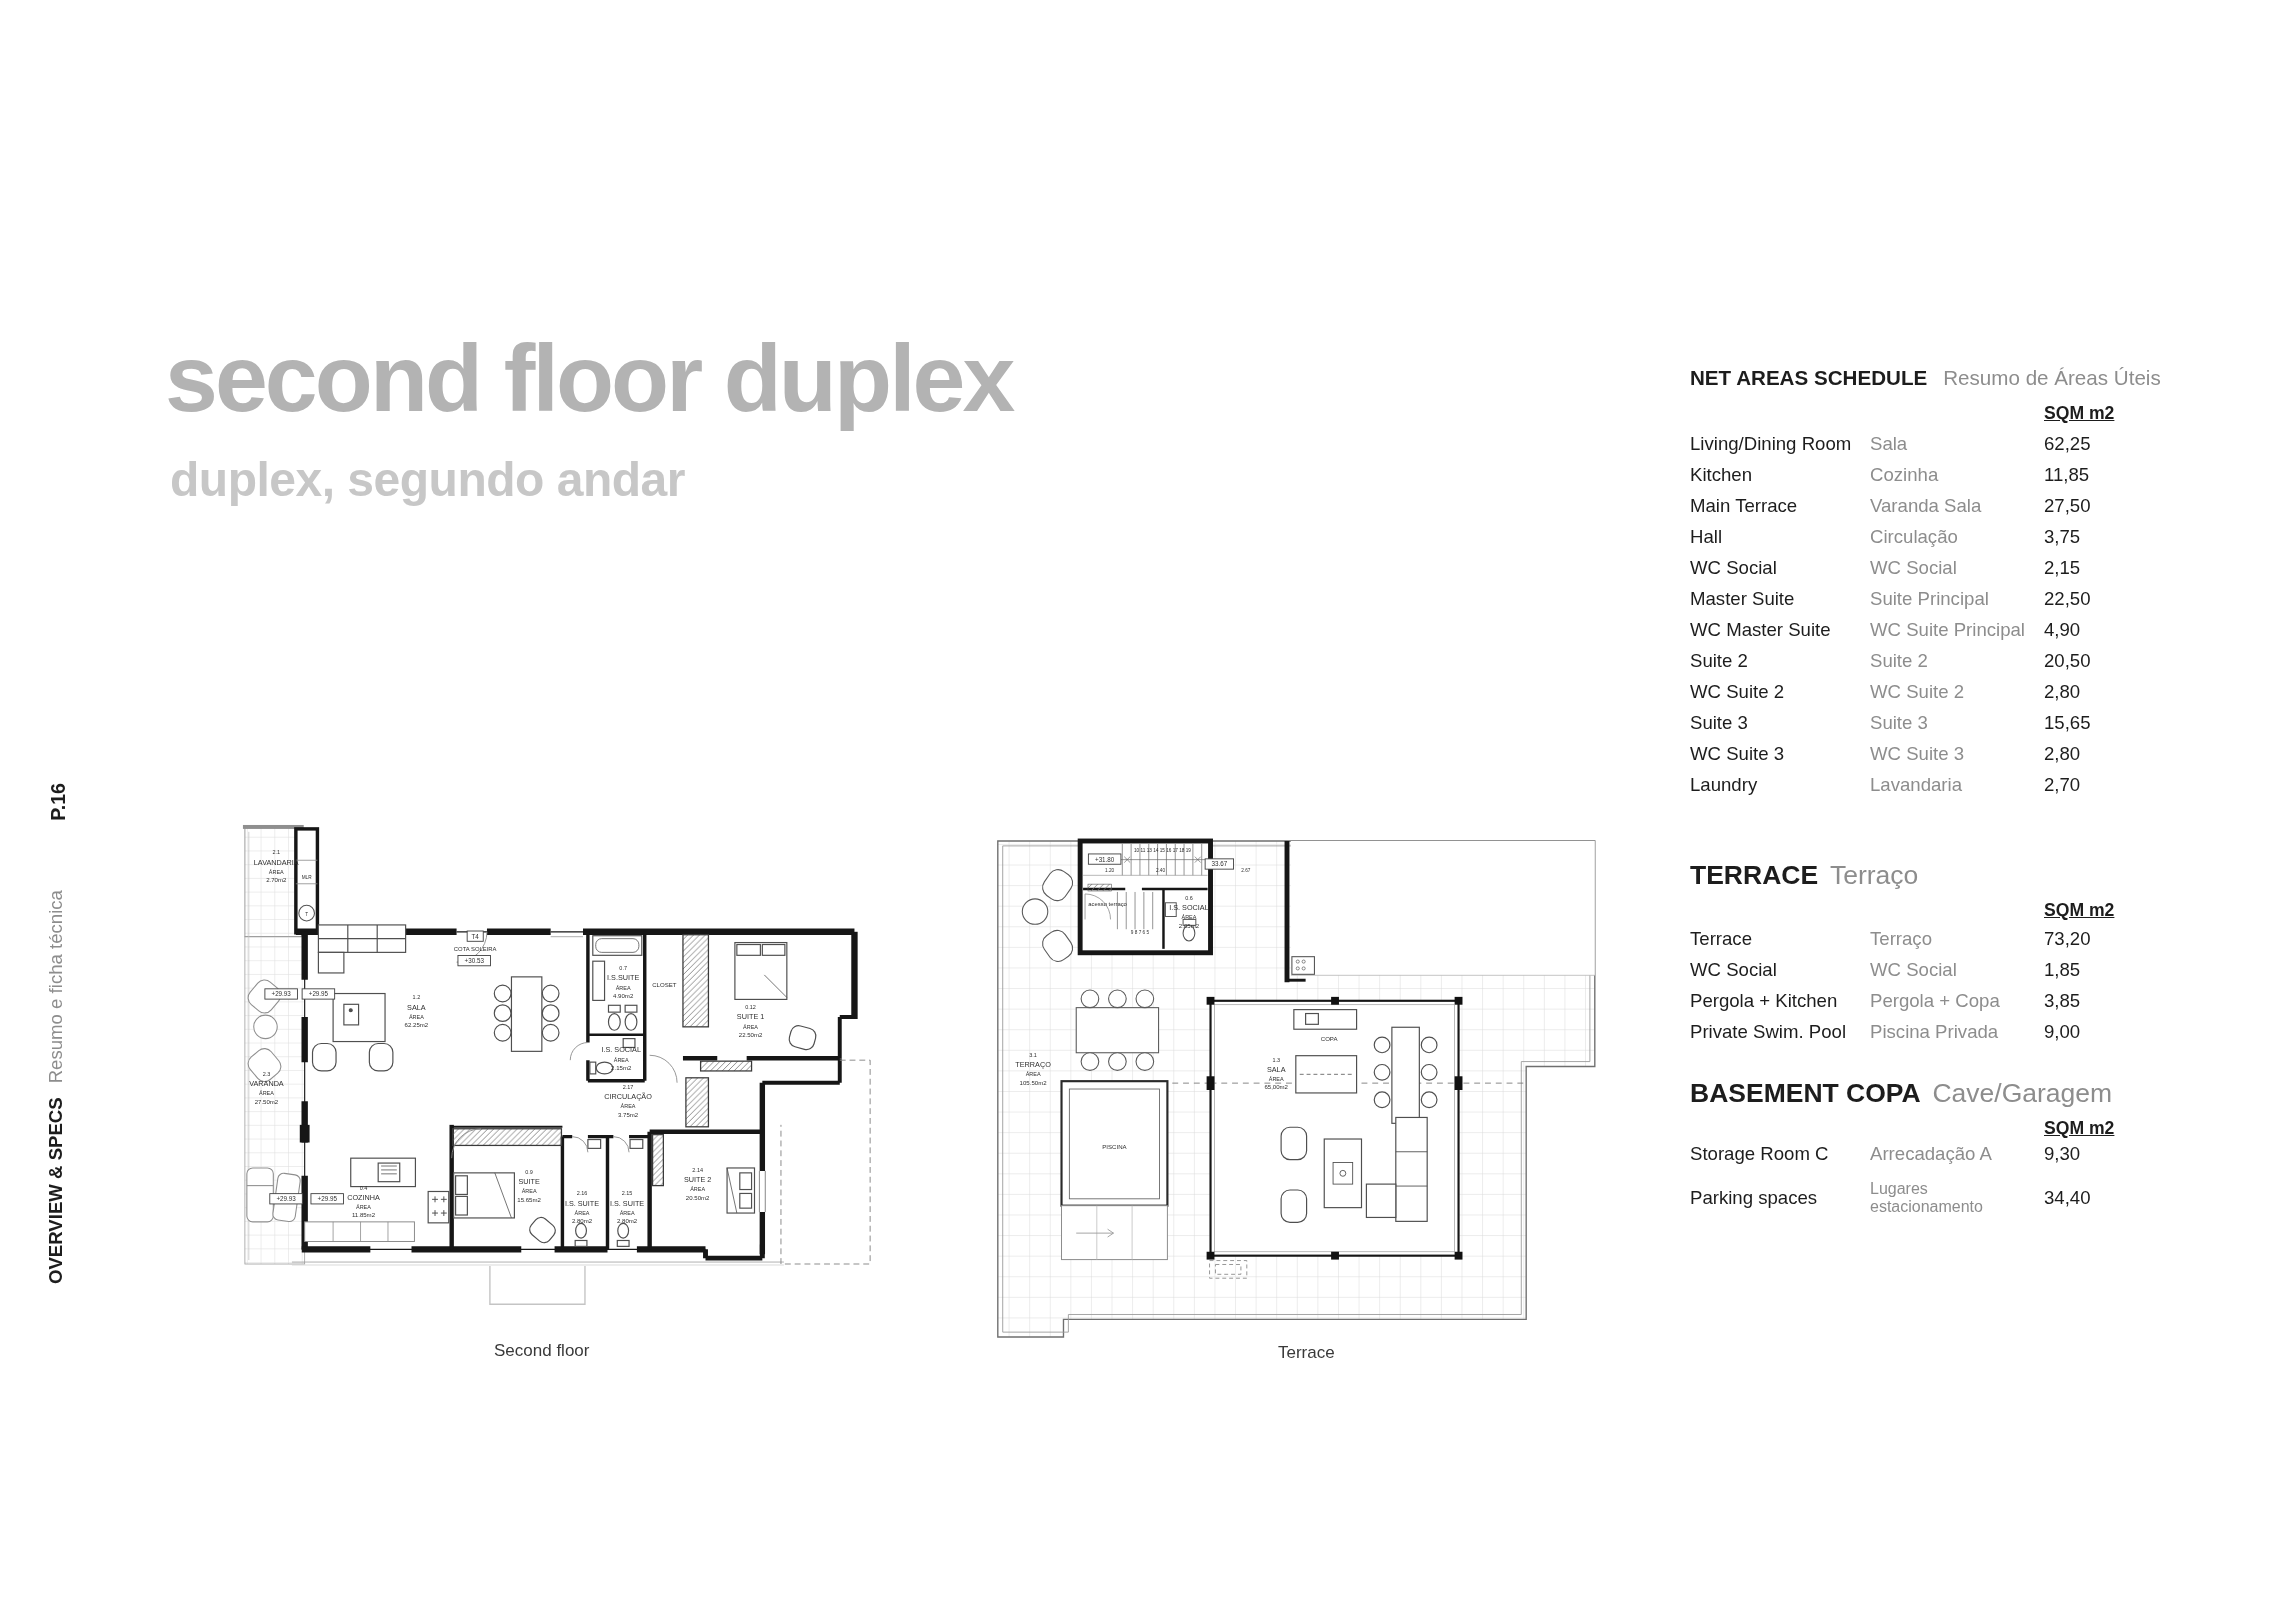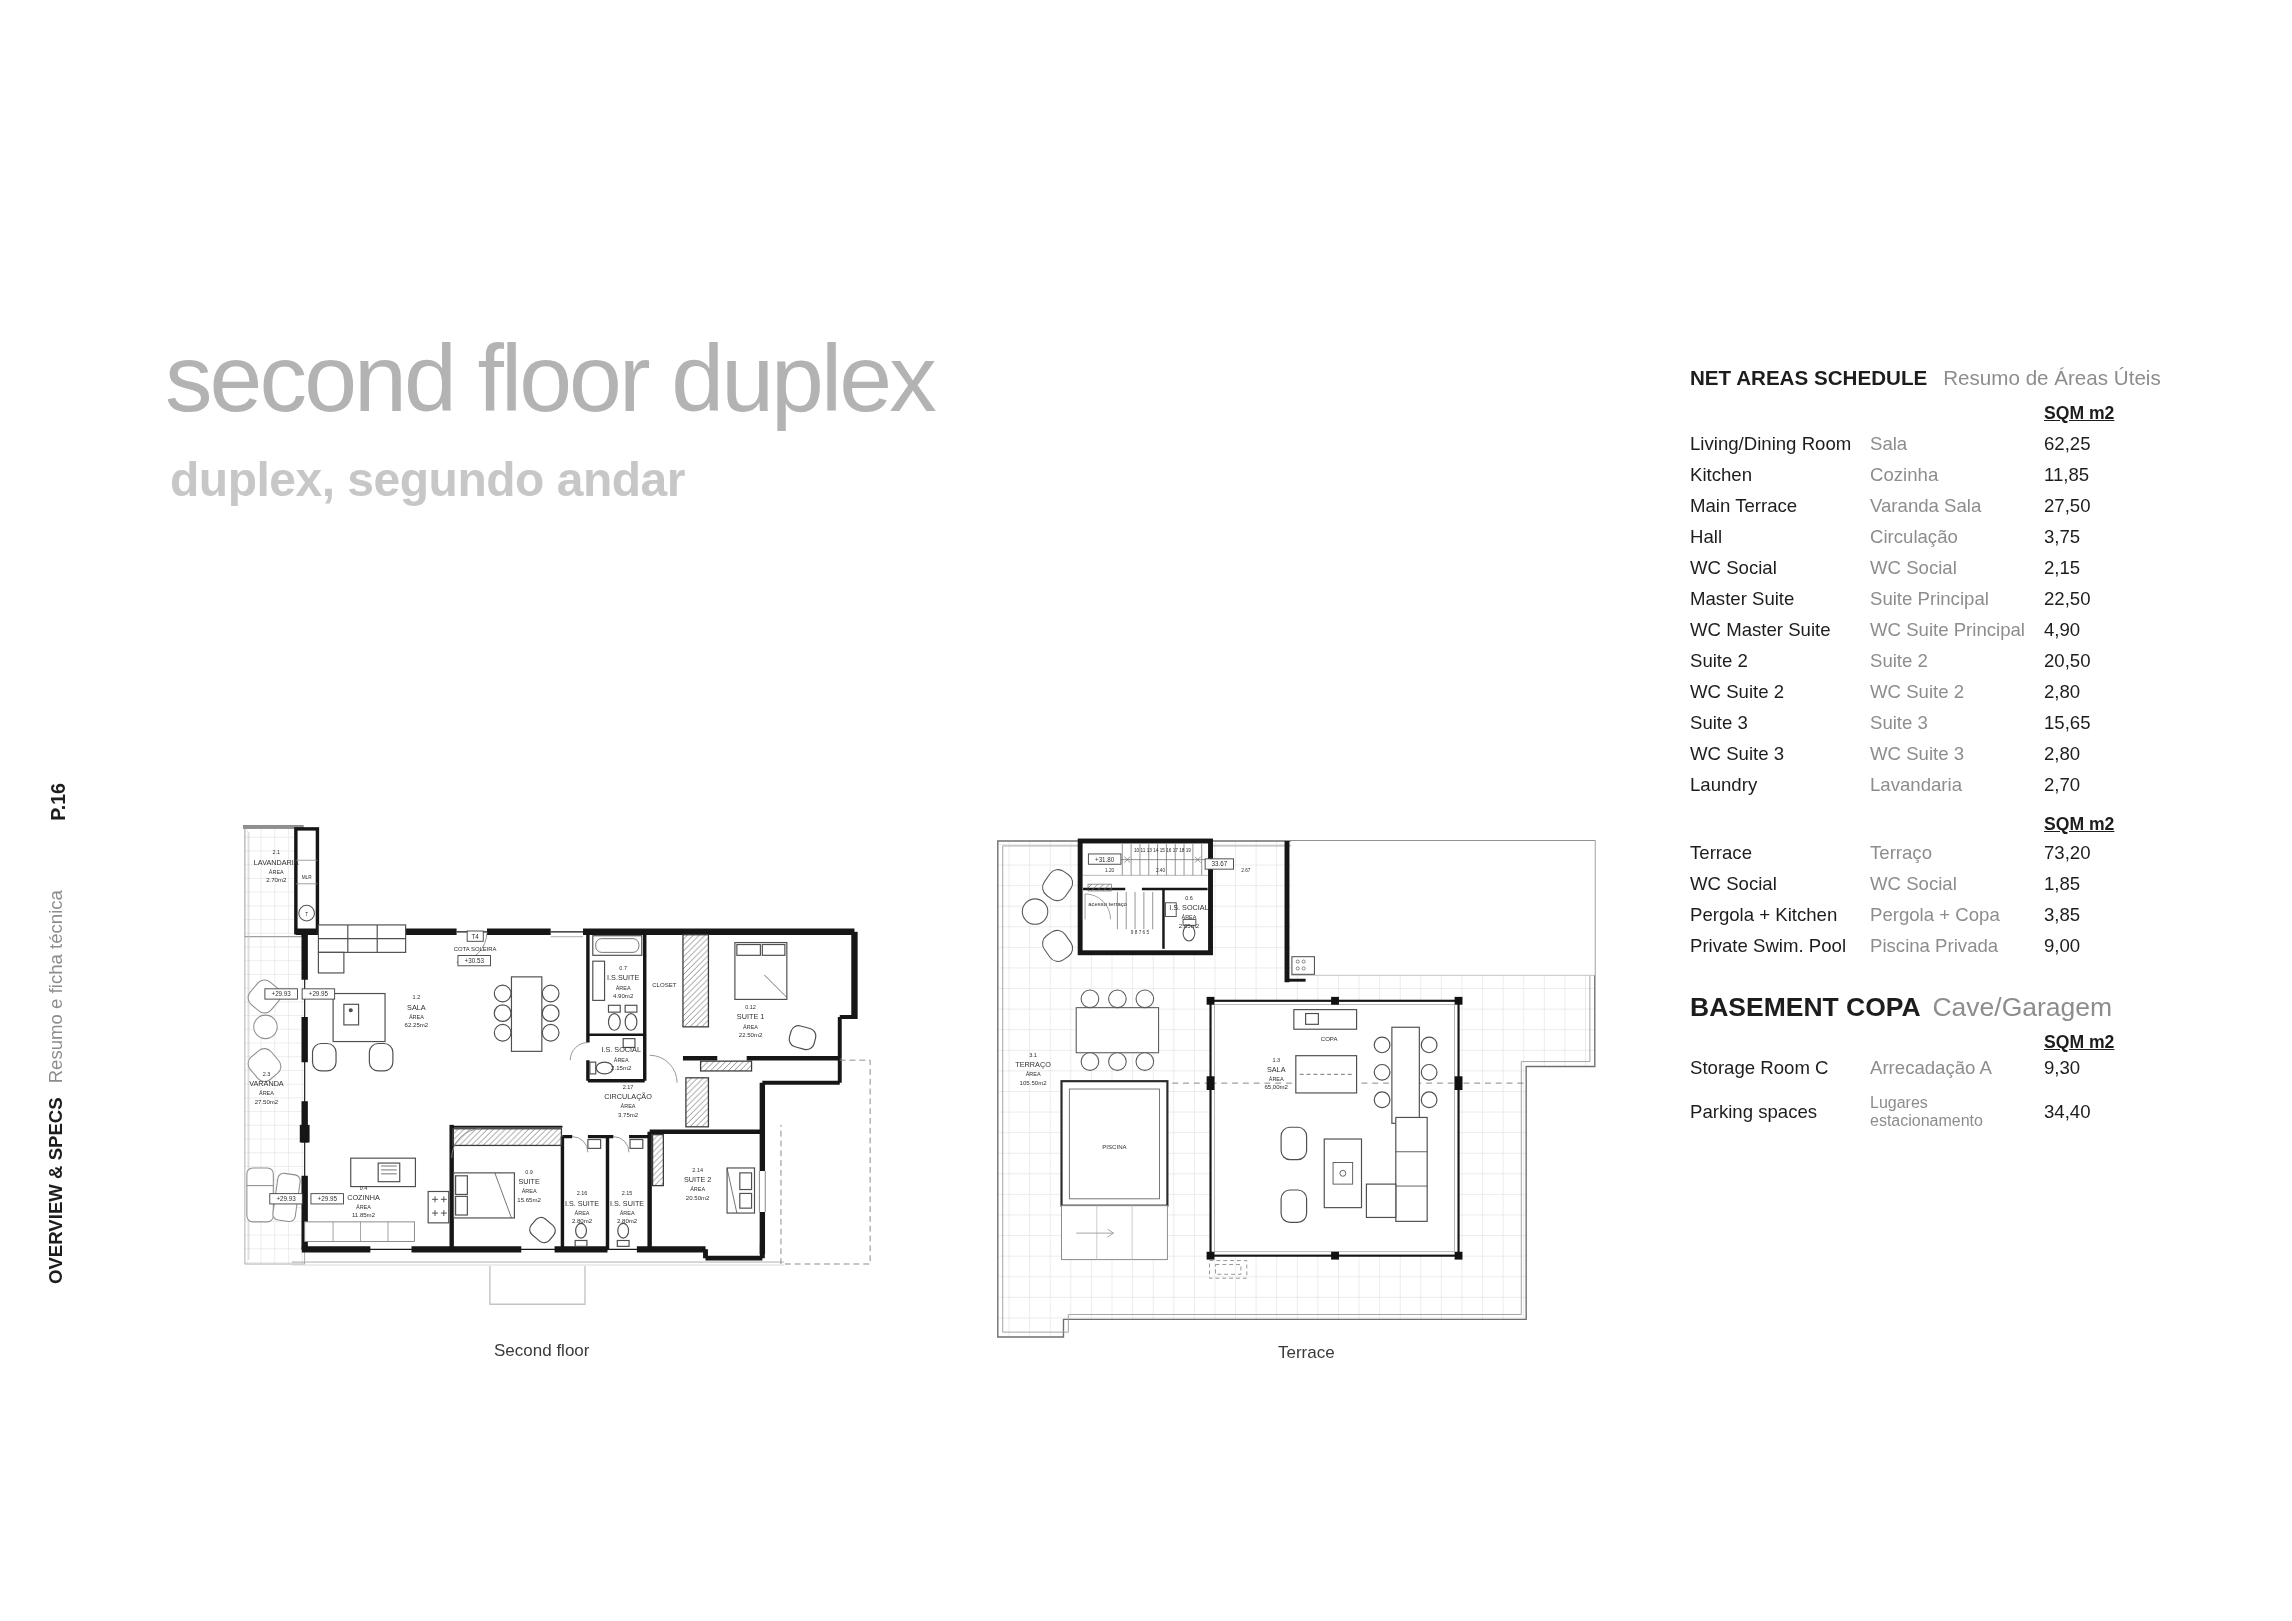--- a/index.html
+++ b/index.html
@@ -1,19 +1,19 @@
 <!DOCTYPE html>
 <html><head>
 <meta charset="utf-8">
 <style>
   html,body{margin:0;padding:0;background:#ffffff;}
   .page{position:relative;width:2293px;height:1621px;background:#fff;overflow:hidden;
         font-family:"Liberation Sans",sans-serif;color:#1d1d1d;}
   
-  .title{position:absolute;left:165px;top:331px;font-size:95px;font-weight:normal;
+  .title{position:absolute;left:165px;top:331px;font-size:95px;font-weight:bold;
          color:#b3b3b3;letter-spacing:-2.9px;line-height:1;white-space:nowrap;}
   .subtitle{position:absolute;left:170px;top:454px;font-size:48px;color:#c7c7c7;
             letter-spacing:-0.5px;line-height:1.1;white-space:nowrap;font-weight:bold;}
   
   .p16{position:absolute;left:47px;top:783px;writing-mode:vertical-rl;
        transform:rotate(180deg);font-size:19.6px;font-weight:bold;color:#1d1d1d;}
   .rail-label{position:absolute;left:45px;top:888px;height:396px;writing-mode:vertical-rl;
        transform:rotate(180deg);font-size:18.6px;white-space:nowrap;}
   .rail-label .en{font-weight:bold;color:#1d1d1d;}
   .rail-label .pt{color:#8d8d8d;padding-inline-start:13.7px;}
@@ -493,20 +493,21 @@
       <div class="sc-grid sc-row">
         <span class="en">WC Suite 3</span>
         <span class="pt">WC Suite 3</span>
         <span class="val">2,80</span>
       </div>
       <div class="sc-grid sc-row">
         <span class="en">Laundry</span>
         <span class="pt">Lavandaria</span>
         <span class="val">2,70</span>
       </div>
+      <div class="sc-title t1"><span class="en">TERRACE</span><span class="pt">Terraço</span></div>
       <div class="sc-grid sc-unit u1">
         <span></span>
         <span></span>
         <span>SQM m2</span>
       </div>
       <div class="sc-grid sc-row">
         <span class="en">Terrace</span>
         <span class="pt">Terraço</span>
         <span class="val">73,20</span>
       </div>

